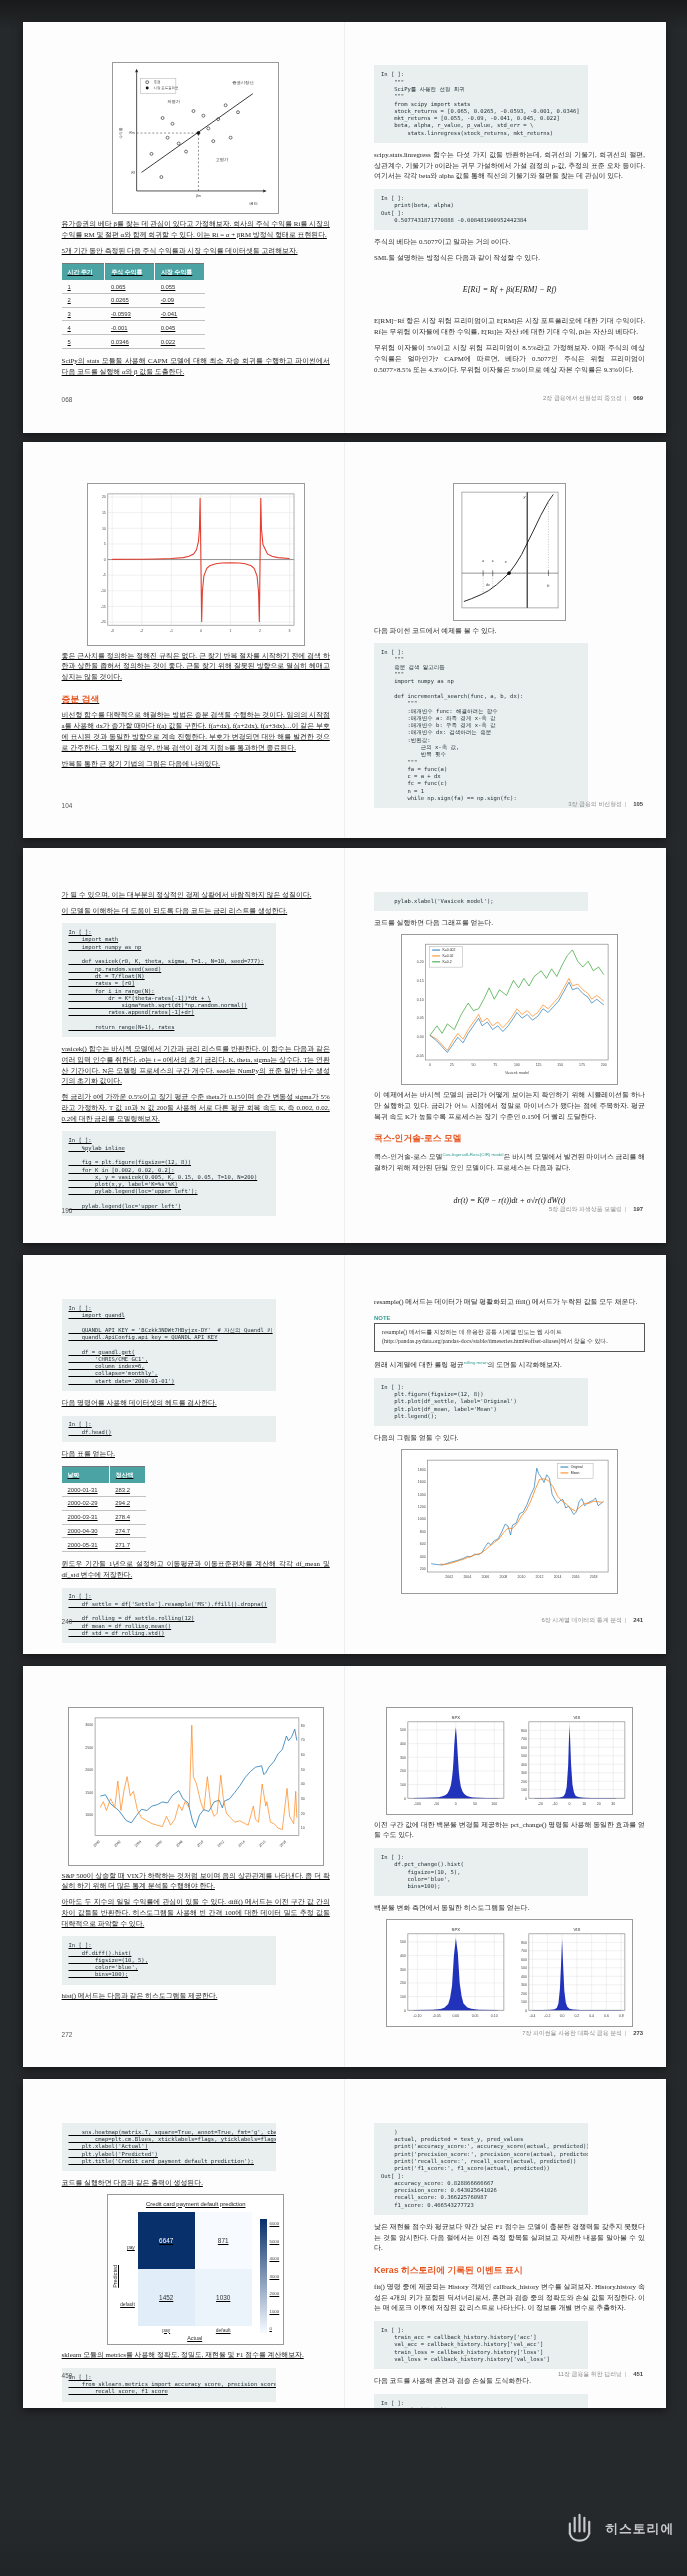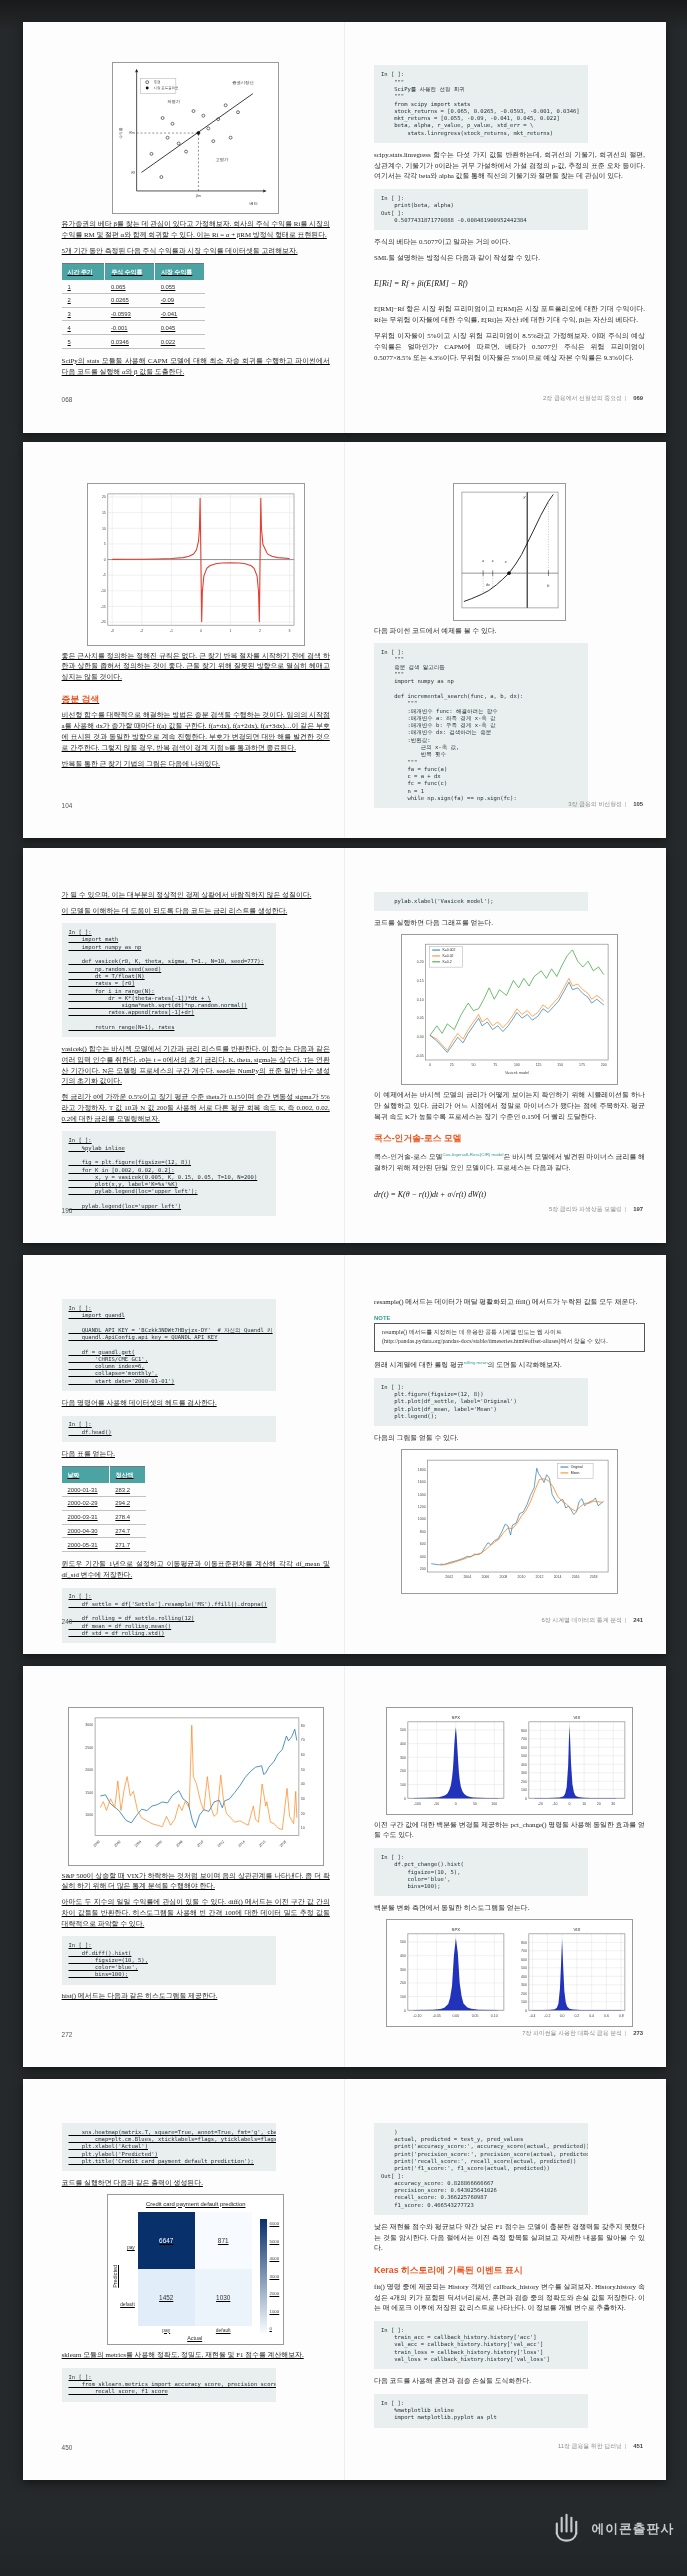--- a/index.html
+++ b/index.html
@@ -8,21 +8,21 @@
        font-family:"Liberation Sans",sans-serif;}
   .spread{position:absolute;left:22.6px;width:643px;background:#fdfdfd;display:flex;
           box-shadow:0 2.9px 8.8px rgba(0,0,0,.55);}
   .page{width:321px;box-sizing:border-box;position:relative;overflow:hidden;height:100%;}
   .page.pl{padding:37px 13.8px 0 39px;text-decoration:underline;}
   .page.pr{padding:37px 19.7px 0 29.5px;border-left:1px solid #efefef;}
   p.body{font:6.9px/10.8px "Liberation Serif",serif;color:#232323;text-align:justify;margin:4.9px 0;}
   pre.code{font:5.5px/7.3px "DejaVu Sans Mono",monospace;background:#e9efee;color:#25333a;
            padding:5.9px 6.9px;width:214px;box-sizing:border-box;margin:6.9px 0;white-space:pre;overflow:hidden;}
   h4.orange{font-weight:bold;font-size:8.8px;line-height:11.8px;color:#e8541e;margin:10.8px 0 2.9px;font-family:"Liberation Sans",sans-serif;}
-  .formula{font-style:italic;font-size:7.9px;color:#111;text-align:left;margin:16px 0;font-family:"Liberation Serif",serif;}
+  .formula{font-style:italic;font-size:7.9px;color:#111;text-align:center;margin:22px 0;font-family:"Liberation Serif",serif;}
   table.tbl{border-collapse:collapse;font-size:5.9px;margin:6.9px 0;border-top:1px solid #777;border-bottom:1px solid #777;}
   table.tbl th{background:#4ba3a3;color:#fff;padding:3.4px 11.8px 3.4px 5.9px;text-align:left;border-right:1px solid #fff;font-weight:bold;}
   table.tbl td{padding:3.4px 11.8px 3.4px 5.9px;border-bottom:1px solid #c2c2c2;color:#333;}
   .figbox{border:1px solid #9a9a9a;padding:3.9px;margin:3.9px auto;background:#fff;width:max-content;}
   .pageno{position:absolute;bottom:29.5px;left:39px;font-size:6.4px;color:#555;}
   .footer-r{position:absolute;bottom:29.5px;right:21.6px;font-size:5.9px;color:#8a8a8a;}
   .footer-r b{color:#444;margin-left:3.9px;}
   .footer-r .sep{margin:0 2.9px;color:#aaa;}
   .notetag{color:#2e9e8f;font-size:5.9px;font-weight:bold;margin:6.9px 0 2px;}
   .notebox{border:1px solid #555;padding:4.9px 6.9px;font:5.9px/8.8px "Liberation Serif",serif;color:#333;margin:0 0 5.9px;}
@@ -614,21 +614,21 @@
             <text x="66" y="7" font-size="4.4" fill="#222" text-anchor="middle">VIX</text>
           </svg>
       </div>
     </figure>
     <div class="footer-r">
       <span>7장 파이썬을 사용한 대화식 금융 분석</span><span class="sep">|</span><b>273</b>
     </div>
   </div>
 </section>
 
-<section class="spread" style="top:2079px;height:401px">
+<section class="spread" style="top:2079px;height:329px">
   <div class="page pl">
     <pre class="code">    sns.heatmap(matrix.T, square=True, annot=True, fmt='g', cbar=True,
         cmap=plt.cm.Blues, xticklabels=flags, yticklabels=flags)
     plt.xlabel('Actual')
     plt.ylabel('Predicted')
     plt.title('Credit card payment default prediction');</pre>
     <p class="body">코드를 실행하면 다음과 같은 출력이 생성된다.</p>
     <figure class="figbox">
       <div class="cm-title">Credit card payment default prediction</div>
       <div class="cm-row">
@@ -700,15 +700,15 @@
 
 <div class="brand">
   <svg width="33" height="39" viewBox="0 0 34 40" fill="none" stroke="#c7cacb" stroke-width="2.2" stroke-linecap="round">
     <path d="M6 24 V14"></path>
     <path d="M11 22 V8"></path>
     <path d="M16 22 V5"></path>
     <path d="M21 22 V8"></path>
     <path d="M26 24 V12"></path>
     <path d="M6 24 c2 10 18 10 20 0"></path>
   </svg>
-  <span class="pub">에이콘출판사</span>
+  <span class="pub">히스토리에</span>
 </div>
 
 
 </body></html>

